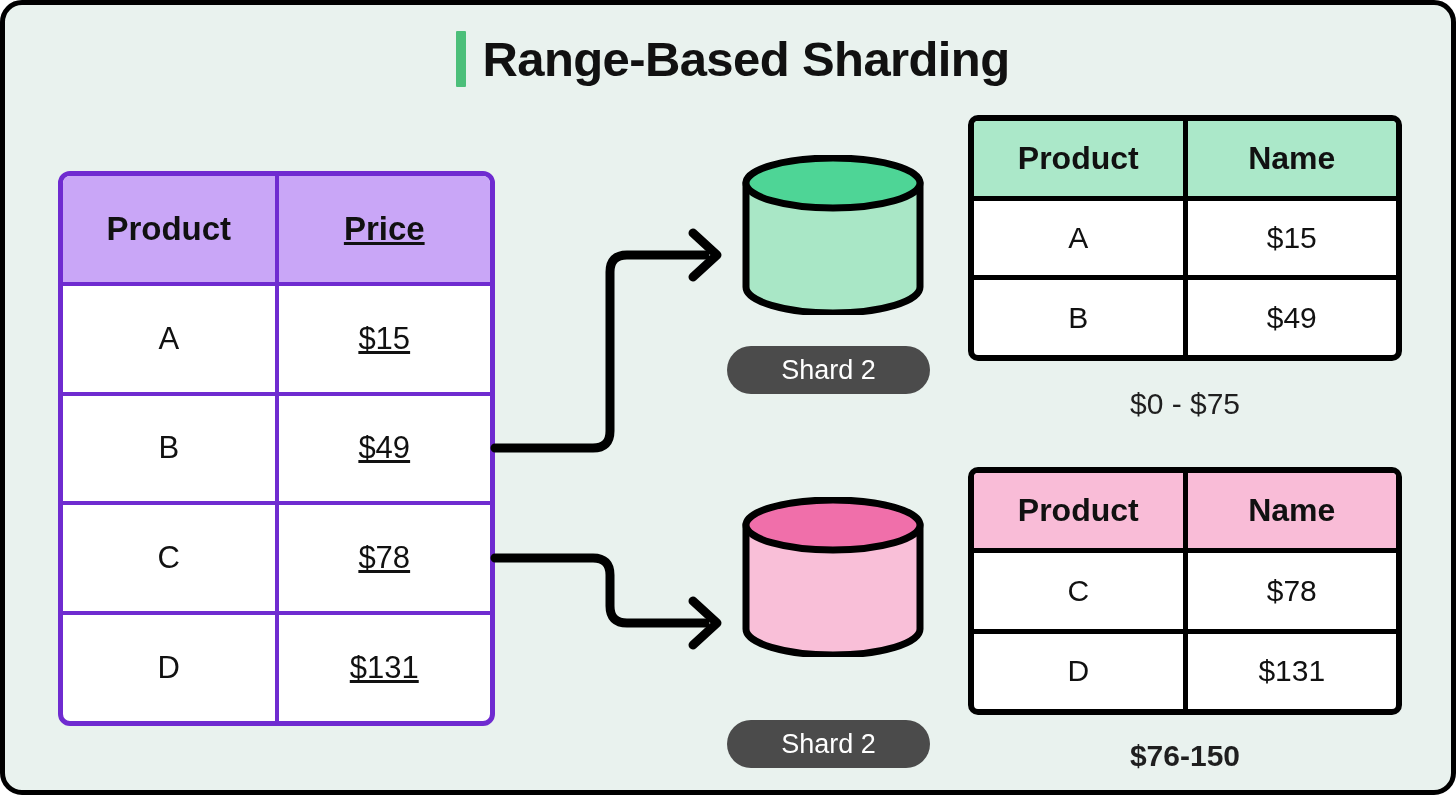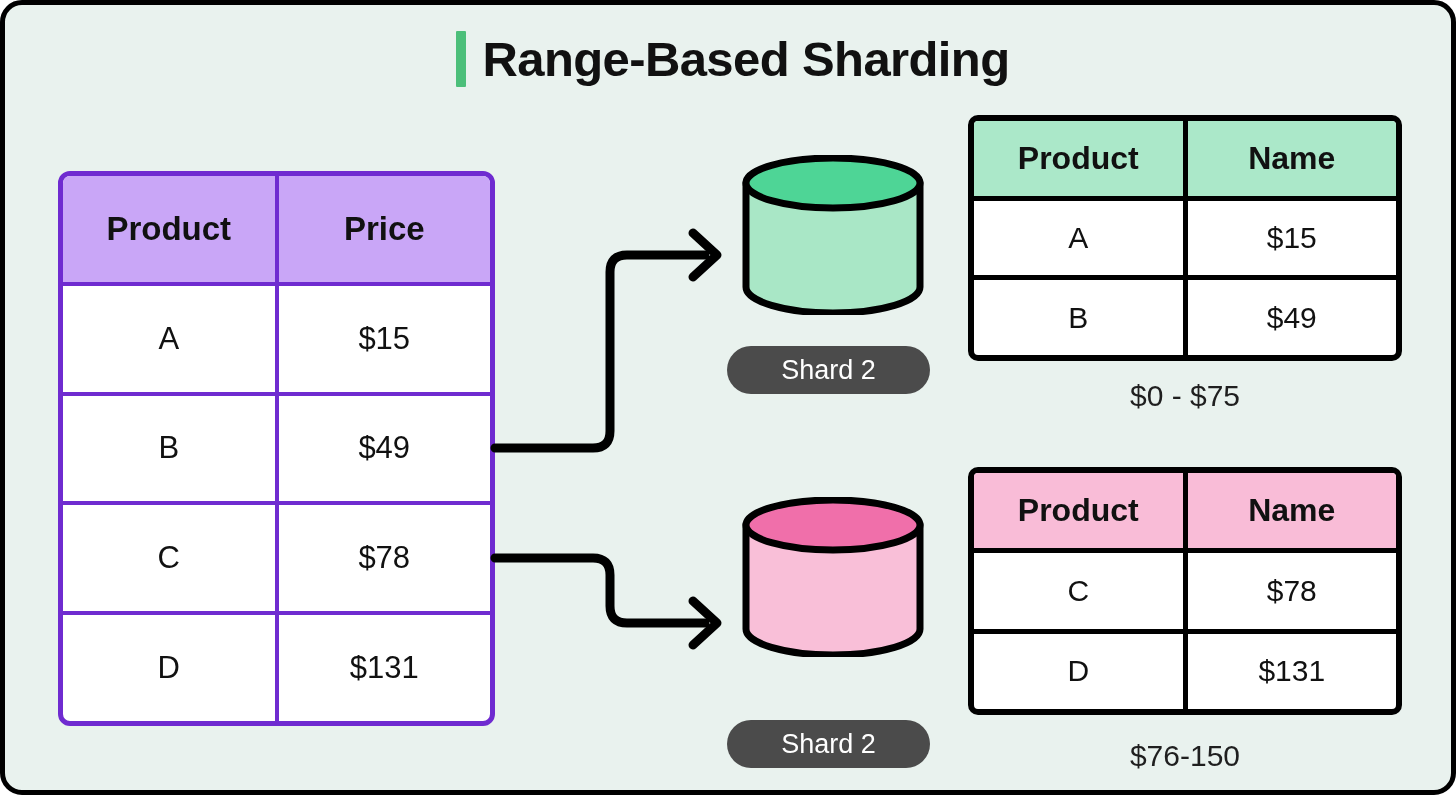--- a/index.html
+++ b/index.html
@@ -74,21 +74,21 @@
   #source-table .tcell {
     flex: 1 1 0;
     display: flex;
     align-items: center;
     justify-content: center;
     border-right: 4px solid #6f2bd0;
     font-size: 31px;
     color: #111111;
     box-sizing: border-box;
   }
-  #source-table .tcell:last-child { border-right: none; }
+  #source-table .tcell:last-child { border-right: none; text-decoration: underline; }
   #source-table .head-row .tcell {
     background: #c9a6f7;
     font-weight: 700;
     font-size: 33px;
   }
 
   
   .shard-table {
     position: absolute;
     box-sizing: border-box;
@@ -127,22 +127,22 @@
   #shard2-table .head-row .tcell { background: #f9bcd7; }
 
   
   .range-caption {
     position: absolute;
     width: 434px;
     text-align: center;
     font-size: 30px;
     color: #1f1f1f;
   }
-  #range1 { left: 963px; top: 374px; text-align: center; }
-  #range2 { left: 963px; top: 734px; }
+  #range1 { left: 963px; top: 382px; text-align: center; }
+  #range2 { left: 963px; top: 734px; font-weight: bold; }
 
   
   .cylinder {
     position: absolute;
     width: 186px;
     height: 160px;
   }
   #cyl1 { left: 735px; top: 150px; }
   #cyl2 { left: 735px; top: 492px; }
 

